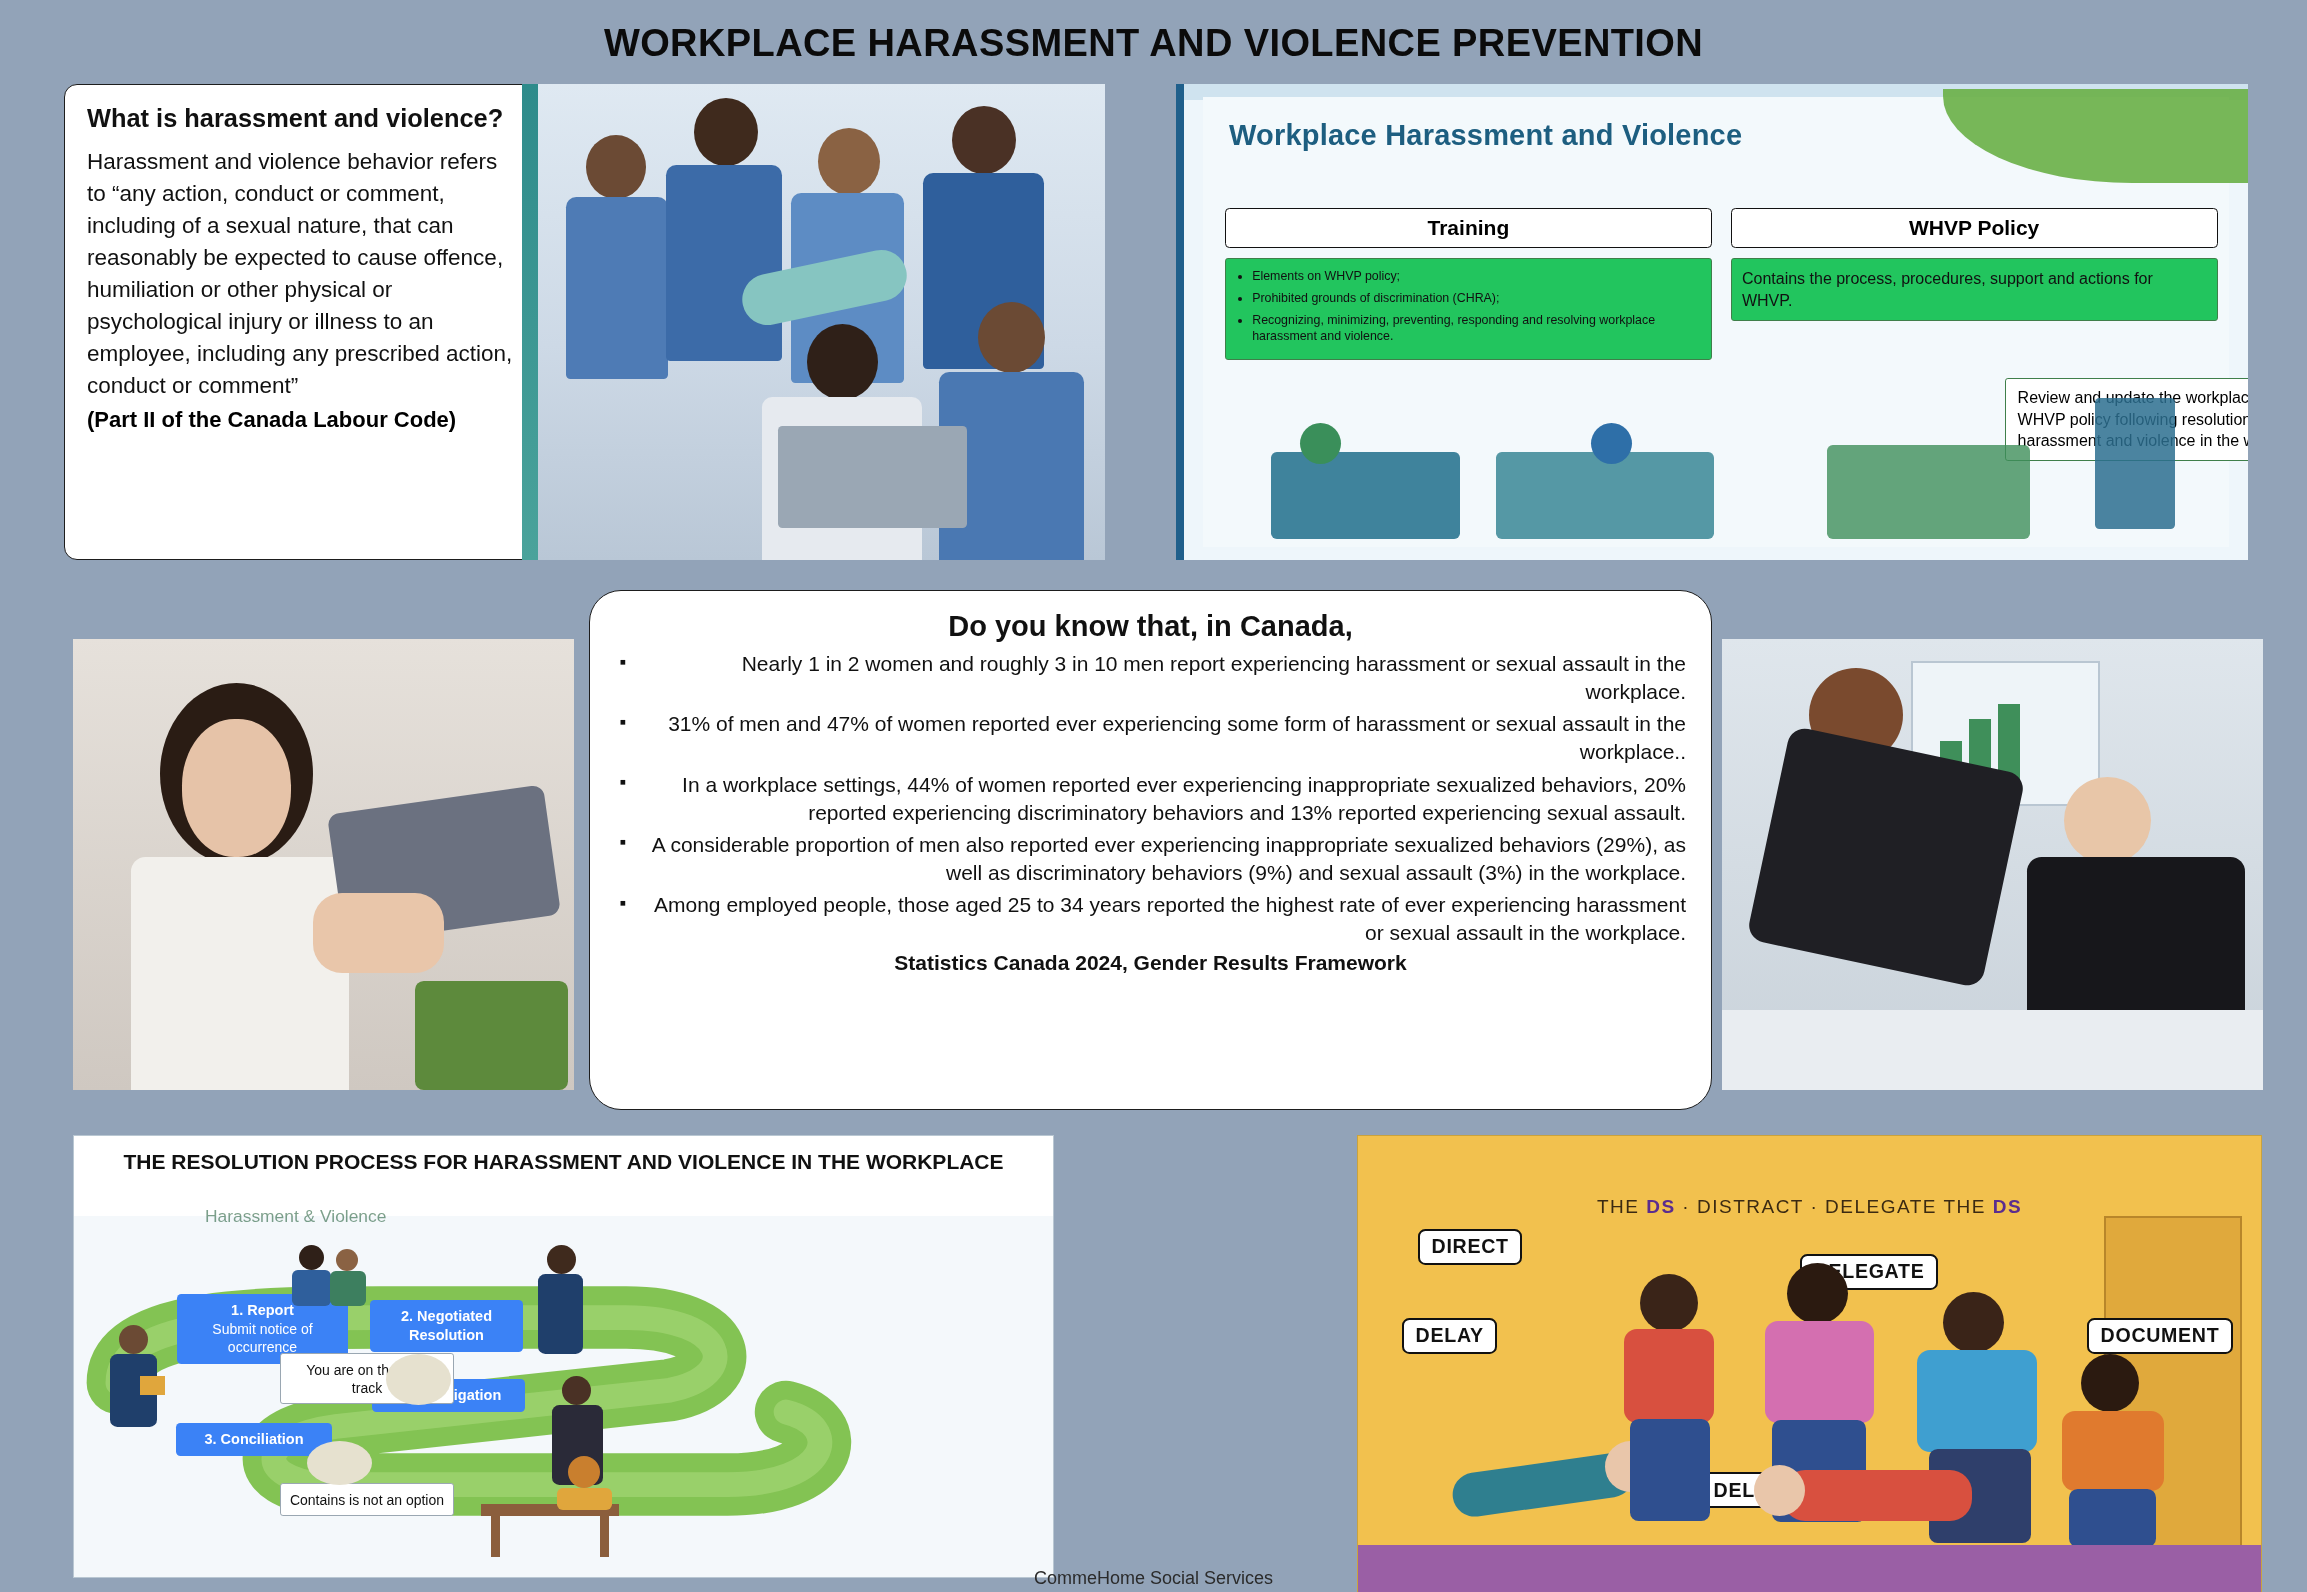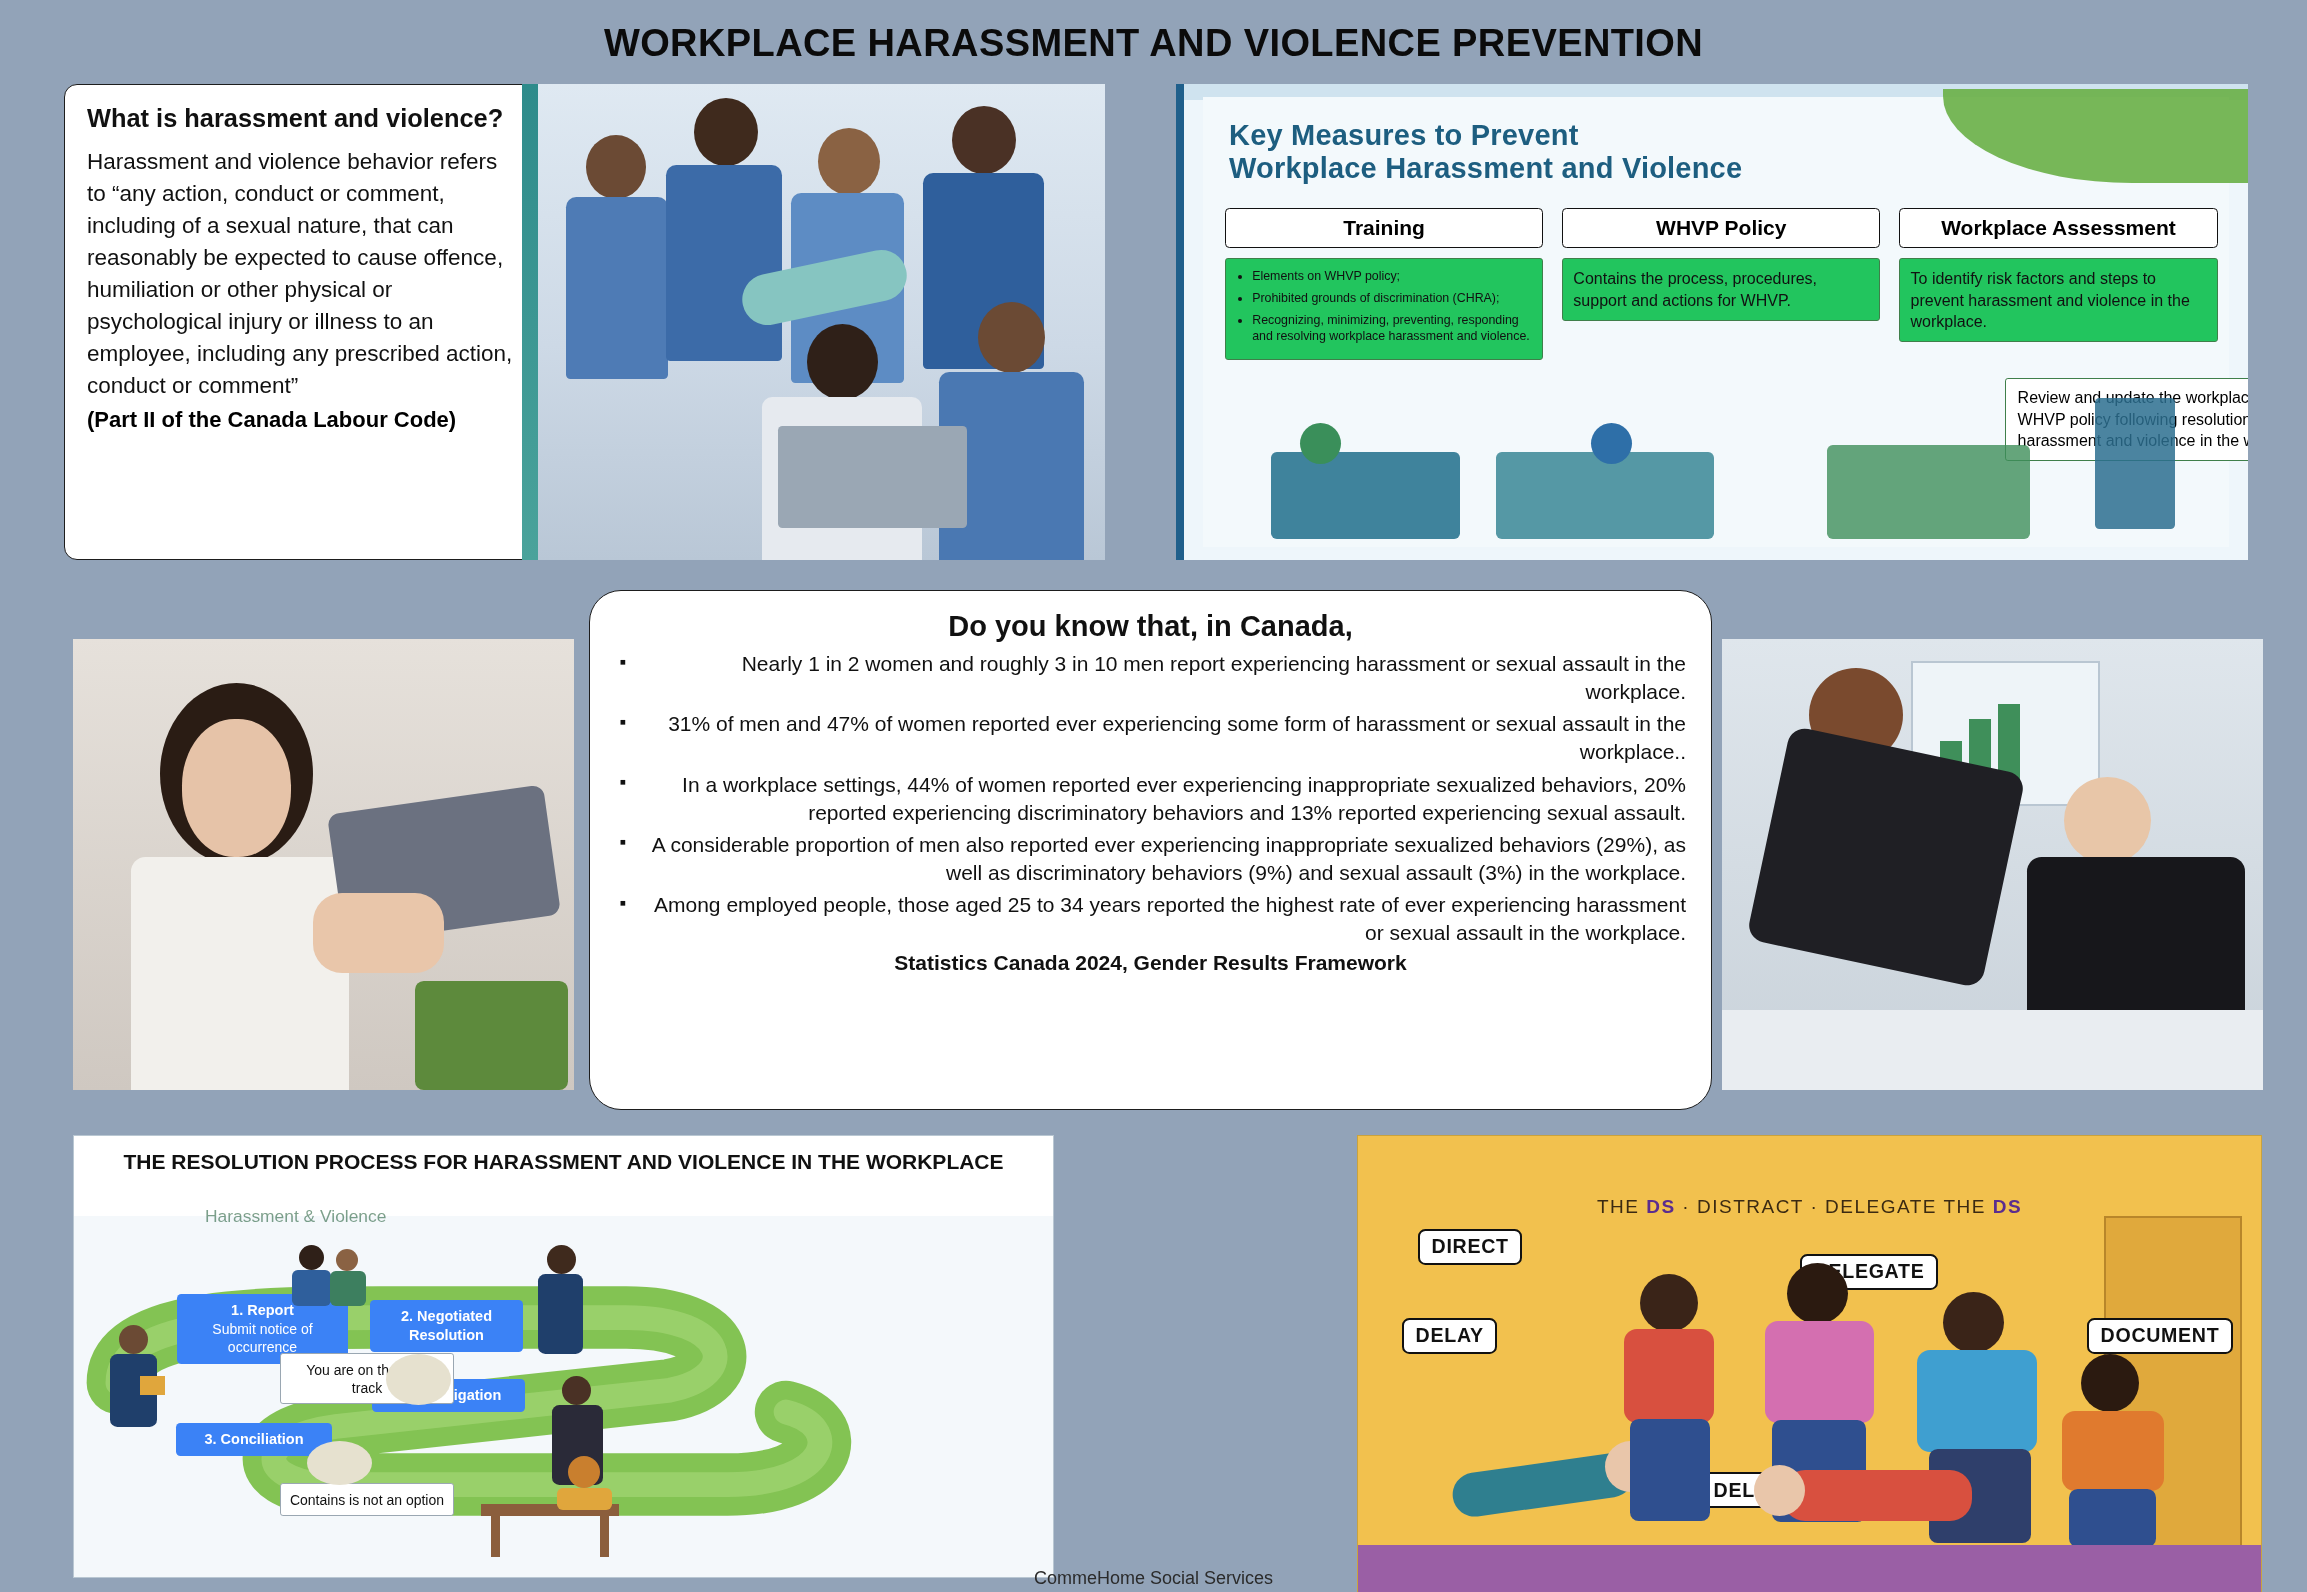--- a/index.html
+++ b/index.html
@@ -252,43 +252,38 @@
     <div style="position:absolute;left:240px;top:342px;width:189px;height:102px;background:#9aa7b4;border-radius:4.4px;"></div>
     <div style="position:absolute;left:203px;top:178px;width:167px;height:51px;background:#86c5c1;border-radius:29px;transform:rotate(-12deg);"></div>
   </div>
 
   <div class="keymeasures">
     <div class="km-bg-top"></div>
     <div class="km-inner"></div>
     <div class="km-green-blob"></div>
 
     <div class="km-title">
-      <div>Key Measures  to Prevent</div>
       <div>Workplace Harassment and Violence</div>
     </div>
 
     <div class="km-cols">
       <div class="km-col">
         <div class="km-head">Training</div>
         <div class="km-body">
           <ul>
             <li>Elements on WHVP policy;</li>
             <li>Prohibited grounds of discrimination (CHRA);</li>
             <li>Recognizing, minimizing, preventing, responding and resolving workplace harassment and violence.</li>
           </ul>
         </div>
       </div>
       <div class="km-col">
         <div class="km-head">WHVP Policy</div>
         <div class="km-body wide">Contains the process, procedures, support and actions  for WHVP.</div>
       </div>
-      <div class="km-col">
-        <div class="km-head">Workplace Assessment</div>
-        <div class="km-body wide">To identify risk factors and steps to prevent harassment and violence in the workplace.</div>
-      </div>
     </div>
 
     <div class="km-note">Review and update the workplace assessment and WHVP policy following resolution of any event involving harassment and violence in the workplace.</div>
 
     <div class="km-illus">
       <div style="position:absolute;left:87px;bottom:11.6px;width:189px;height:87px;background:#1f6f8b;border-radius:5.8px;opacity:.85;"></div>
       <div style="position:absolute;left:312px;bottom:11.6px;width:218px;height:87px;background:#2d7f8f;border-radius:5.8px;opacity:.8;"></div>
       <div style="position:absolute;left:116px;bottom:87px;width:41px;height:41px;border-radius:50%;background:#3a8f5a;"></div>
       <div style="position:absolute;left:407px;bottom:87px;width:41px;height:41px;border-radius:50%;background:#2e6fa8;"></div>
       <div style="position:absolute;right:218px;bottom:11.6px;width:203px;height:94px;background:#3f8f5a;border-radius:5.8px;opacity:.8;"></div>

